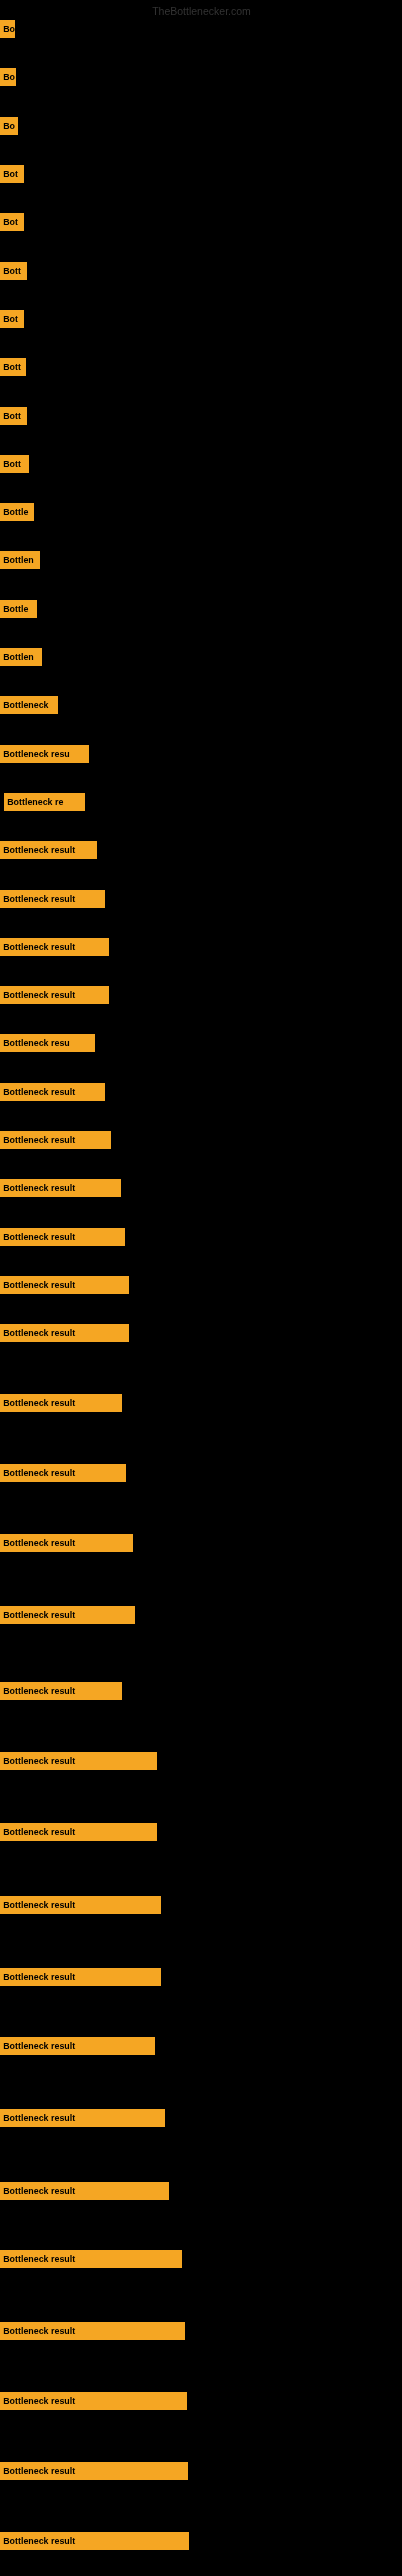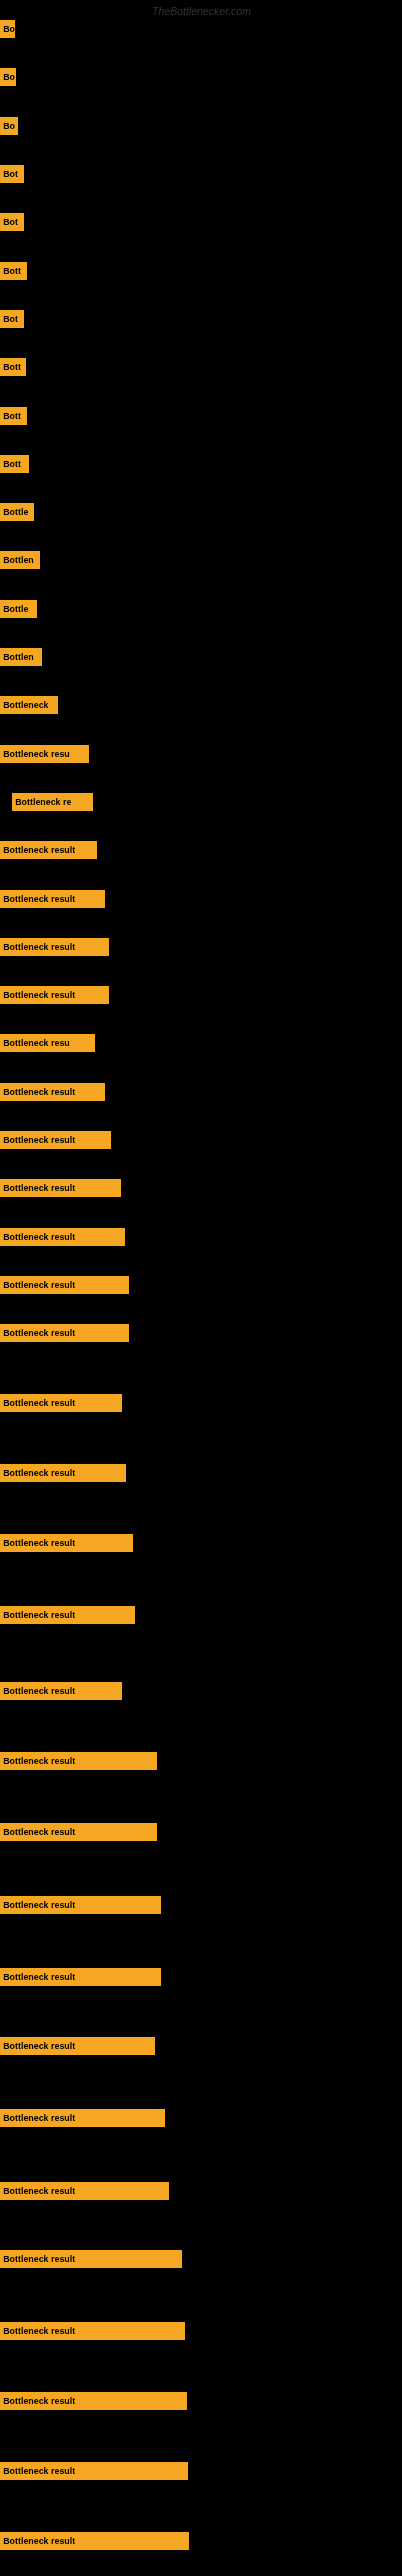--- a/index.html
+++ b/index.html
@@ -11,21 +11,20 @@
       position: relative;
     }
     .site-title {
       position: absolute;
       top: 4.8px;
       left: 50%;
       transform: translateX(-50%);
       color: #333;
       font-size: 10.5px;
       white-space: nowrap;
-      font-style: italic;
     }
     .bar-container {
       position: absolute;
       left: 0;
     }
     .bar {
       background-color: #f5a623;
       color: #000;
       font-size: 8.9px;
       font-weight: bold;
@@ -52,21 +51,21 @@
     <div class="bar-container" style="top: 310px; left: 0px;"><span class="bar" style="width: 24px;">Bot</span></div>
     <div class="bar-container" style="top: 358px; left: 0px;"><span class="bar" style="width: 26px;">Bott</span></div>
     <div class="bar-container" style="top: 407px; left: 0px;"><span class="bar" style="width: 27px;">Bott</span></div>
     <div class="bar-container" style="top: 455px; left: 0px;"><span class="bar" style="width: 29px;">Bott</span></div>
     <div class="bar-container" style="top: 503px; left: 0px;"><span class="bar" style="width: 34px;">Bottle</span></div>
     <div class="bar-container" style="top: 551px; left: 0px;"><span class="bar" style="width: 40px;">Bottlen</span></div>
     <div class="bar-container" style="top: 600px; left: 0px;"><span class="bar" style="width: 37px;">Bottle</span></div>
     <div class="bar-container" style="top: 648px; left: 0px;"><span class="bar" style="width: 42px;">Bottlen</span></div>
     <div class="bar-container" style="top: 696px; left: 0px;"><span class="bar" style="width: 58px;">Bottleneck</span></div>
     <div class="bar-container" style="top: 745px; left: 0px;"><span class="bar" style="width: 89px;">Bottleneck resu</span></div>
-    <div class="bar-container" style="top: 793px; left: 12px;"><span class="bar" style="width: 81px;">Bottleneck re</span></div>
+    <div class="bar-container" style="top: 793px; left: 4px;"><span class="bar" style="width: 81px;">Bottleneck re</span></div>
     <div class="bar-container" style="top: 841px; left: 0px;"><span class="bar" style="width: 97px;">Bottleneck result</span></div>
     <div class="bar-container" style="top: 890px; left: 0px;"><span class="bar" style="width: 105px;">Bottleneck result</span></div>
     <div class="bar-container" style="top: 938px; left: 0px;"><span class="bar" style="width: 109px;">Bottleneck result</span></div>
     <div class="bar-container" style="top: 986px; left: 0px;"><span class="bar" style="width: 109px;">Bottleneck result</span></div>
     <div class="bar-container" style="top: 1034px; left: 0px;"><span class="bar" style="width: 95px;">Bottleneck resu</span></div>
     <div class="bar-container" style="top: 1083px; left: 0px;"><span class="bar" style="width: 105px;">Bottleneck result</span></div>
     <div class="bar-container" style="top: 1131px; left: 0px;"><span class="bar" style="width: 111px;">Bottleneck result</span></div>
     <div class="bar-container" style="top: 1179px; left: 0px;"><span class="bar" style="width: 121px;">Bottleneck result</span></div>
     <div class="bar-container" style="top: 1228px; left: 0px;"><span class="bar" style="width: 125px;">Bottleneck result</span></div>
     <div class="bar-container" style="top: 1276px; left: 0px;"><span class="bar" style="width: 129px;">Bottleneck result</span></div>

